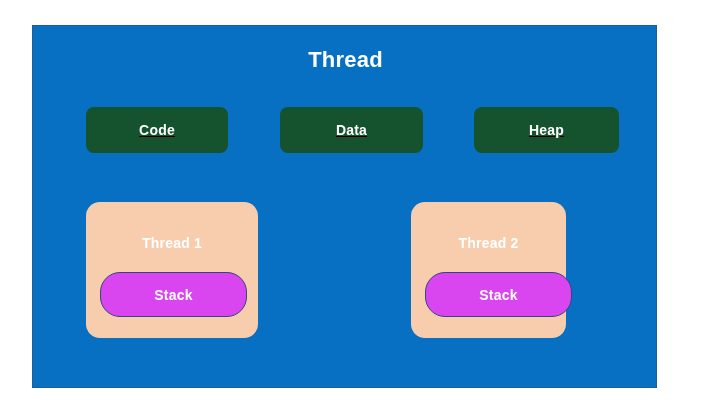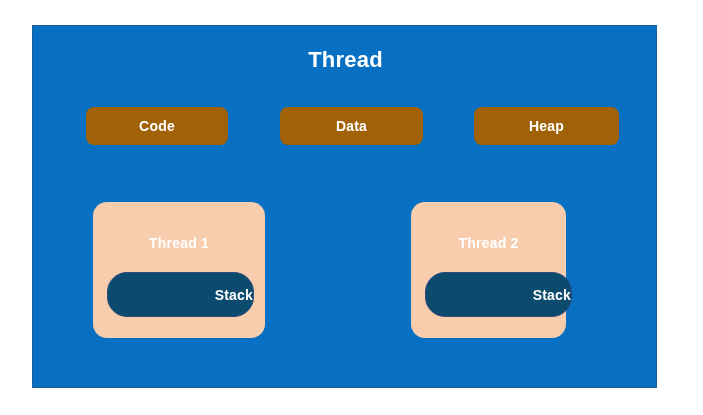--- a/index.html
+++ b/index.html
@@ -48,73 +48,74 @@
     font-size: 22px;
     font-weight: bold;
     letter-spacing: 0.2px;
     line-height: 26px;
   }
 
   
   .seg-box {
     position: absolute;
     top: 81px;
-    height: 38px;
-    background: #a16207;
+    height: 46px;
+    background: #14532d;
     border-radius: 8px;
     display: flex;
     align-items: center;
     justify-content: center;
+    text-decoration: underline;
   }
   .seg-box .seg-label {
     color: #ffffff;
     font-size: 14px;
     font-weight: bold;
     letter-spacing: 0.2px;
   }
   .seg-code { left: 53px;  width: 142px; }
   .seg-data { left: 247px; width: 143px; }
   .seg-heap { left: 441px; width: 145px; }
 
   
   .thread-box {
     position: absolute;
     top: 176px;
     height: 136px;
     background: #f8cdad;
     border-radius: 14px;
   }
-  .thread-1 { left: 60px;  width: 172px; }
+  .thread-1 { left: 53px;  width: 172px; }
   .thread-2 { left: 378px; width: 155px; }
 
   .thread-label {
     position: absolute;
     left: 0;
     top: 32px;
     width: 100%;
     text-align: center;
     color: #ffffff;
     font-size: 14px;
     font-weight: bold;
     letter-spacing: 0.2px;
     line-height: 18px;
   }
 
   
   .stack-box {
     position: absolute;
     top: 70px;
     height: 45px;
-    background: #0c4a6e;
+    background: #d946ef;
     border: 1.5px solid #2e4a7d;
     border-radius: 20px;
     box-sizing: border-box;
     display: flex;
     align-items: center;
-    justify-content: flex-end;
+    justify-content: center;
   }
   .thread-1 .stack-box { left: 14px; width: 147px; }
   .thread-2 .stack-box { left: 14px; width: 147px; }
 
   .stack-label {
     color: #ffffff;
     font-size: 14px;
     font-weight: bold;
     letter-spacing: 0.2px;
   }

